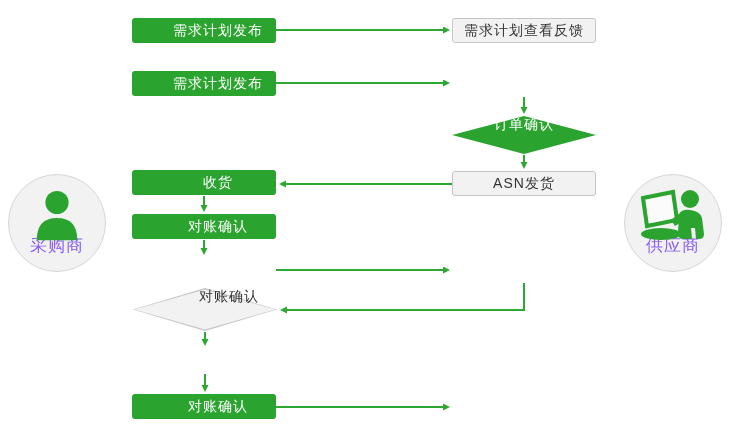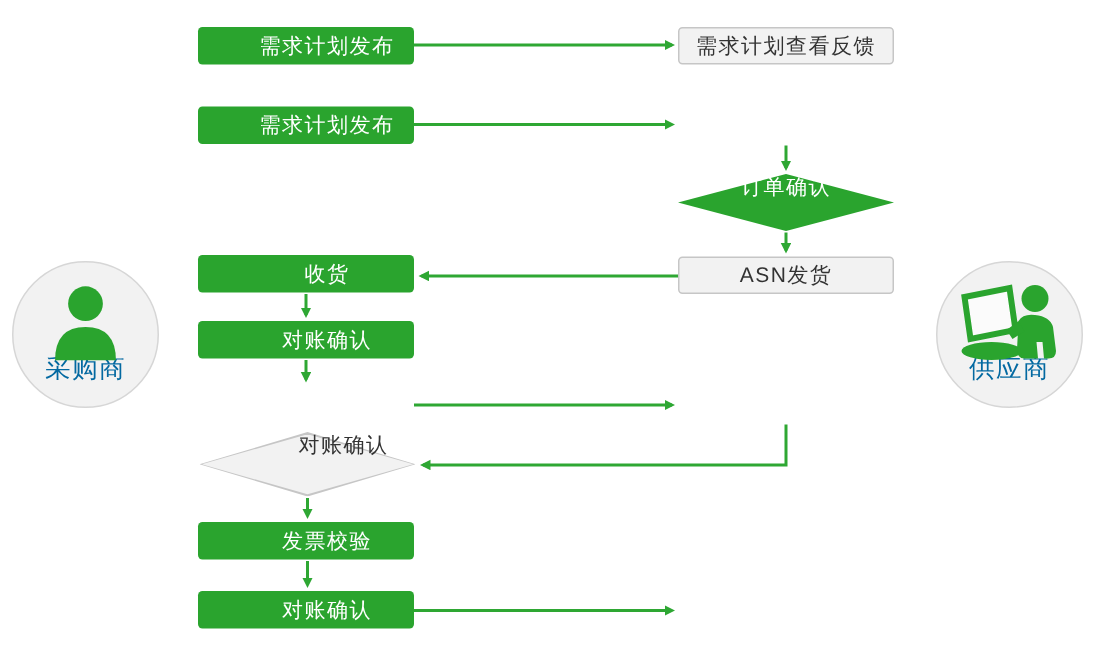--- a/index.html
+++ b/index.html
@@ -21,21 +21,21 @@
   .diamond .shape.inner-gray{inset:1.5px;background:var(--gray-fill);}
   .diamond .shape.solid-green{background:var(--green);}
   .diamond span{position:relative;z-index:1;font-size:14px;letter-spacing:1px;}
   .diamond.green-d span{color:#fff;}
   .diamond.gray-d span{color:#333;margin-left:48px;}
   .actor{
     position:absolute;width:98px;height:98px;border-radius:50%;
     background:var(--gray-fill);border:1px solid #d6d6d6;box-sizing:border-box;
     display:flex;flex-direction:column;align-items:center;justify-content:flex-end;
   }
-  .actor-label{font-size:17px;color:#0369a1;margin-bottom:14px;letter-spacing:1px;}
+  .actor-label{font-size:17px;color:#8b5cf6;margin-bottom:14px;letter-spacing:1px;}
   .actor-icon{position:absolute;top:13px;}
 </style>
 </head>
 <body>
 
 <div class="stage">
 
   <svg class="connectors" viewBox="0 0 731 436">
     <defs>
       <marker id="arr" markerWidth="8" markerHeight="8" refX="5" refY="3.5" orient="auto" markerUnits="userSpaceOnUse">
@@ -78,21 +78,20 @@
         <path d="M42 26 L34 32 L38 38 L46 33 Z" fill="var(--green)"></path>
       </g>
     </svg>
     <div class="actor-label">供应商</div>
   </div>
 
   <div class="node green" style="left:132px;top:18px">需求计划发布</div>
   <div class="node green" style="left:132px;top:71px">需求计划发布</div>
   <div class="node green" style="left:132px;top:170px">收货</div>
   <div class="node green" style="left:132px;top:214px">对账确认</div>
-  <div class="node green" style="left:132px;top:348px">发票校验</div>
   <div class="node green" style="left:132px;top:394px">对账确认</div>
 
   <div class="diamond gray-d" style="left:133px;top:288px;width:144px;height:43px">
     <div class="shape outer-gray"></div>
     <div class="shape inner-gray"></div>
     <span>对账确认</span>
   </div>
 
   <div class="node light" style="left:452px;top:18px">需求计划查看反馈</div>
   <div class="node light" style="left:452px;top:171px">ASN发货</div>

